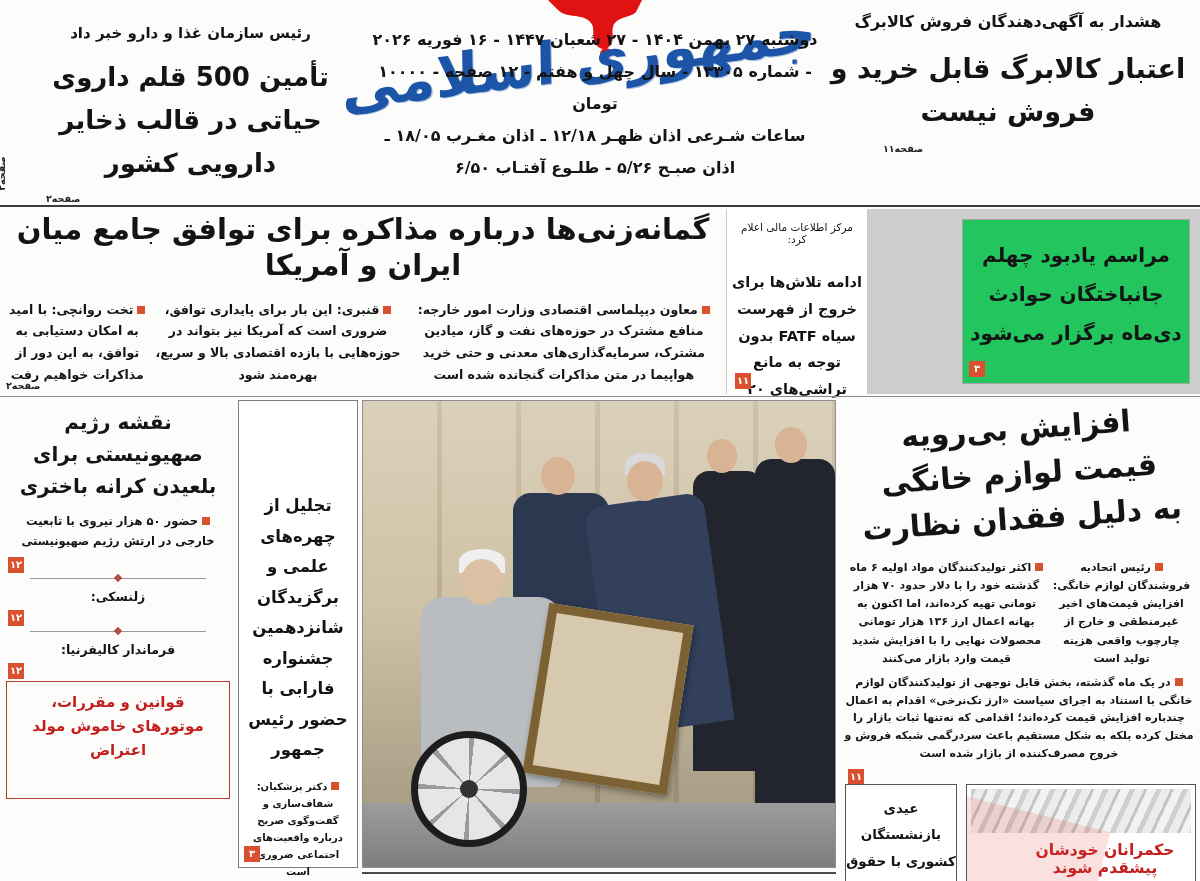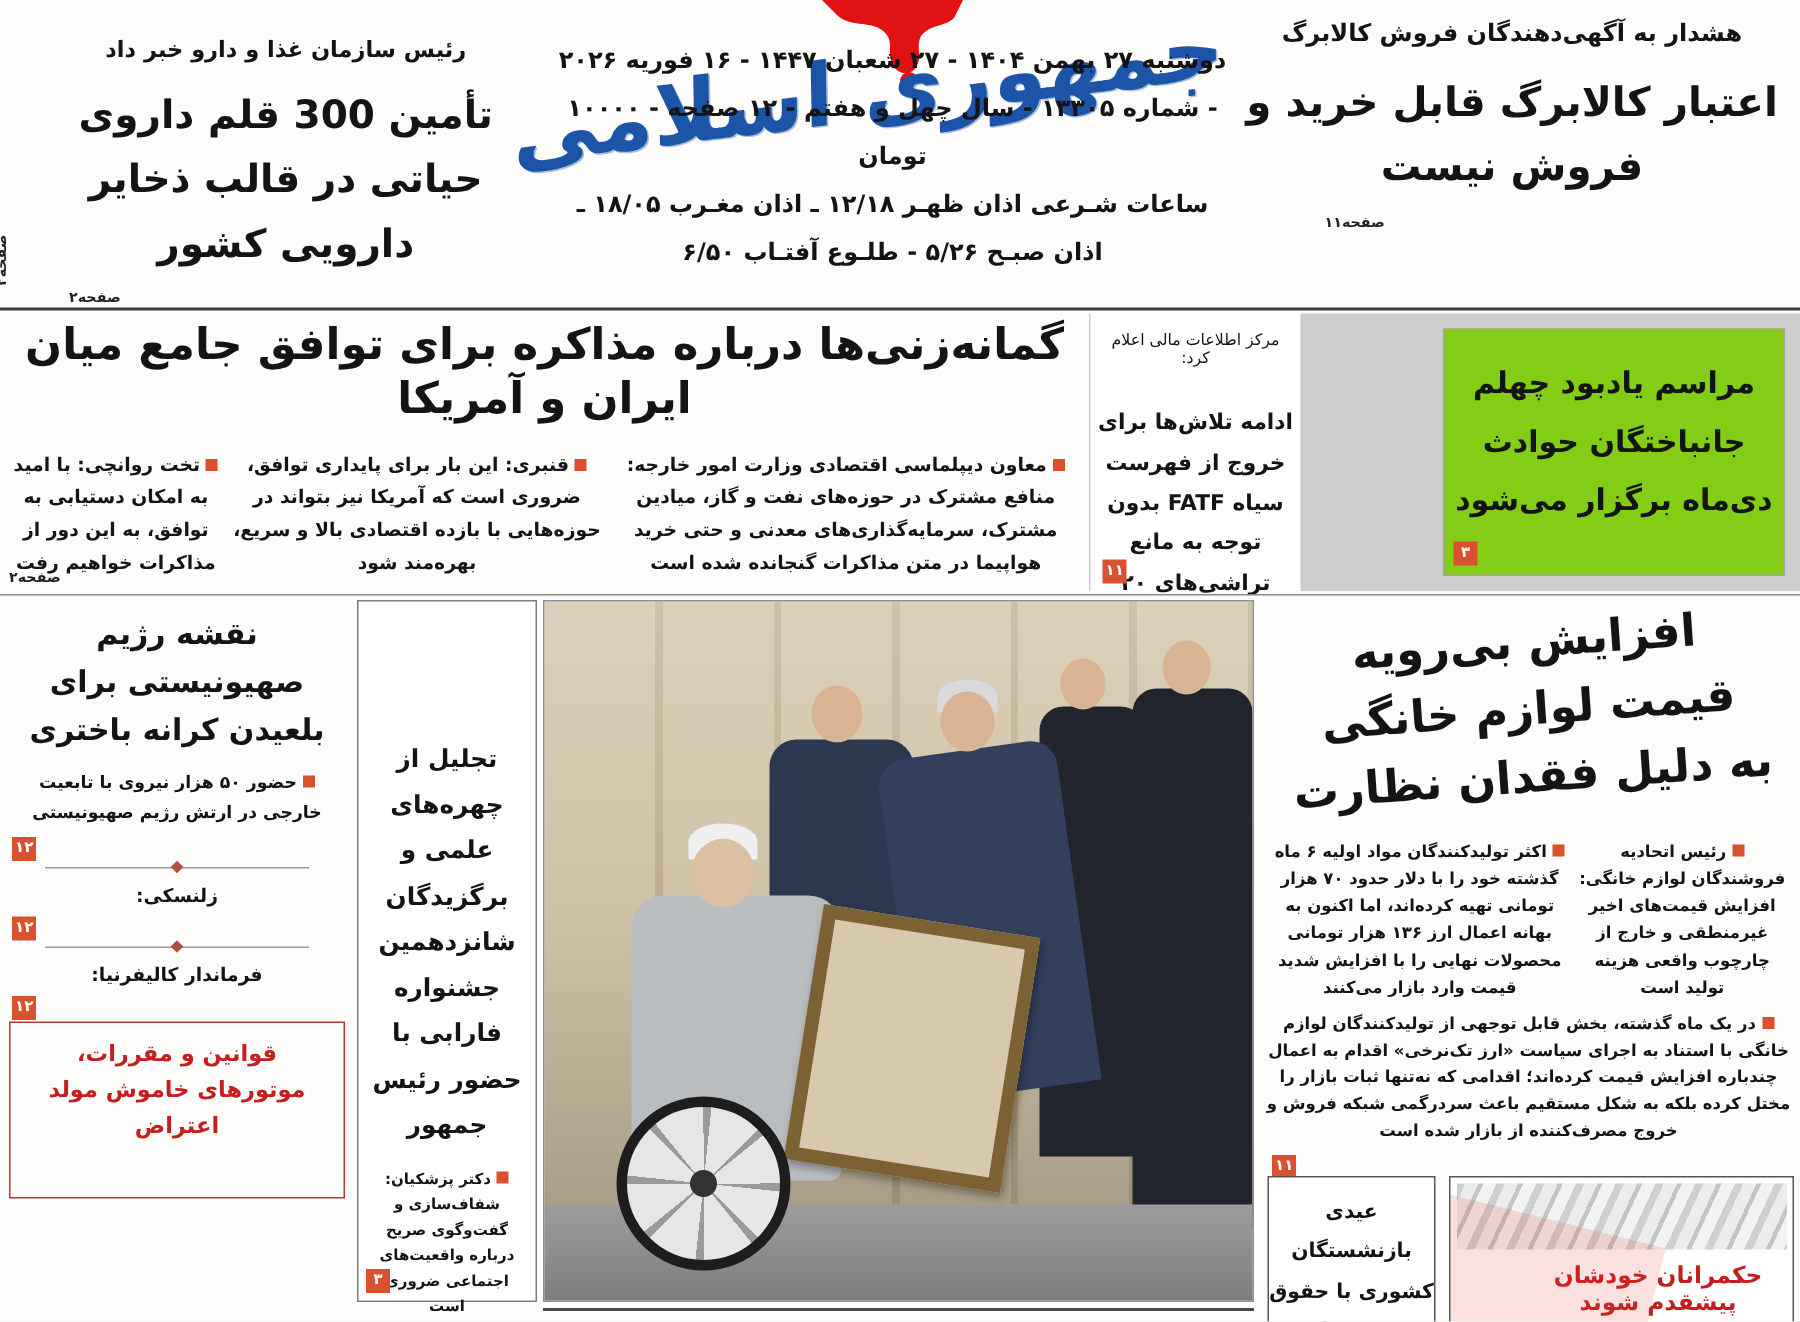--- a/index.html
+++ b/index.html
@@ -52,21 +52,21 @@
   .lead-sub-2 { width:148px; }
   .lead-page2 { position:absolute; bottom:3px; left:6px; }
   .fatf-col { position:absolute; top:209px; left:726px; width:142px; height:185px;
     border-left:1px solid #c9c9c9; border-right:1px solid #c9c9c9;
     padding:12px 5px 0; text-align:center; background:#fff; }
   .fatf-kicker { font-size:10.5px; font-weight:normal; margin-bottom:24px; }
   .fatf-body { font-size:14.5px; font-weight:bold; line-height:1.85; }
   .fatf-badge { position:absolute; bottom:5px; left:8px; }
   .memorial-panel { position:absolute; top:209px; left:868px; width:332px; height:185px; background:#cdcdcd; }
   .memorial-card { position:absolute; top:10px; left:94px; right:10px; bottom:10px;
-    background:#84cc16; border:1px solid #a5a5a5; padding-top:16px; text-align:center;
+    background:#22c55e; border:1px solid #a5a5a5; padding-top:16px; text-align:center;
     font-size:20px; font-weight:bold; line-height:1.95; }
   .memorial-badge { position:absolute; bottom:6px; left:6px; }
   .rule-mid { position:absolute; top:396px; left:0; width:1200px; height:1px; background:#8a8a8a; }
   
   .right-rail { position:absolute; top:400px; left:838px; width:362px; height:481px; }
   .rr-head { margin-top:6px; text-align:center; font-weight:900; font-size:30px;
     line-height:1.5; transform:rotate(-4deg); }
   .rr-subs { display:flex; direction:rtl; margin-top:18px; padding:0 6px; }
   .rr-sub { font-size:11px; font-weight:bold; line-height:1.65; text-align:center; }
   .rr-sub-r { width:145px; }
@@ -148,21 +148,21 @@
       <span class="logo-text">جمهوری اسلامی</span>
     </div>
     <div class="datelines">
       <div>دوشنبه ۲۷ بهمن ۱۴۰۴ - ۲۷ شعبان ۱۴۴۷ - ۱۶ فوریه ۲۰۲۶ - شماره ۱۳۳۰۵ - سال چهل و هفتم - ۱۲ صفحه - ۱۰۰۰۰ تومان</div>
       <div>ساعات شـرعی   اذان ظهـر ۱۲/۱۸ ـ اذان مغـرب ۱۸/۰۵ ـ اذان صبـح ۵/۲۶ - طلـوع آفتـاب ۶/۵۰</div>
     </div>
   </div>
 
   <div class="tl-block">
     <div class="tl-kicker">رئیس سازمان غذا و دارو خبر داد</div>
-    <div class="tl-headline">تأمین 300 قلم داروی حیاتی در قالب ذخایر دارویی کشور</div>
+    <div class="tl-headline">تأمین 500 قلم داروی حیاتی در قالب ذخایر دارویی کشور</div>
     <span class="tl-page pageref">صفحه۲</span>
   </div>
   <span class="edge-page pageref">صفحه۲</span>
 
   <div class="rule-top"></div>
 
   <div class="lead-story">
     <div class="lead-headline">گمانه‌زنی‌ها درباره مذاکره برای توافق جامع میان ایران و آمریکا</div>
     <div class="lead-subs">
       <div class="lead-sub lead-sub-0">

